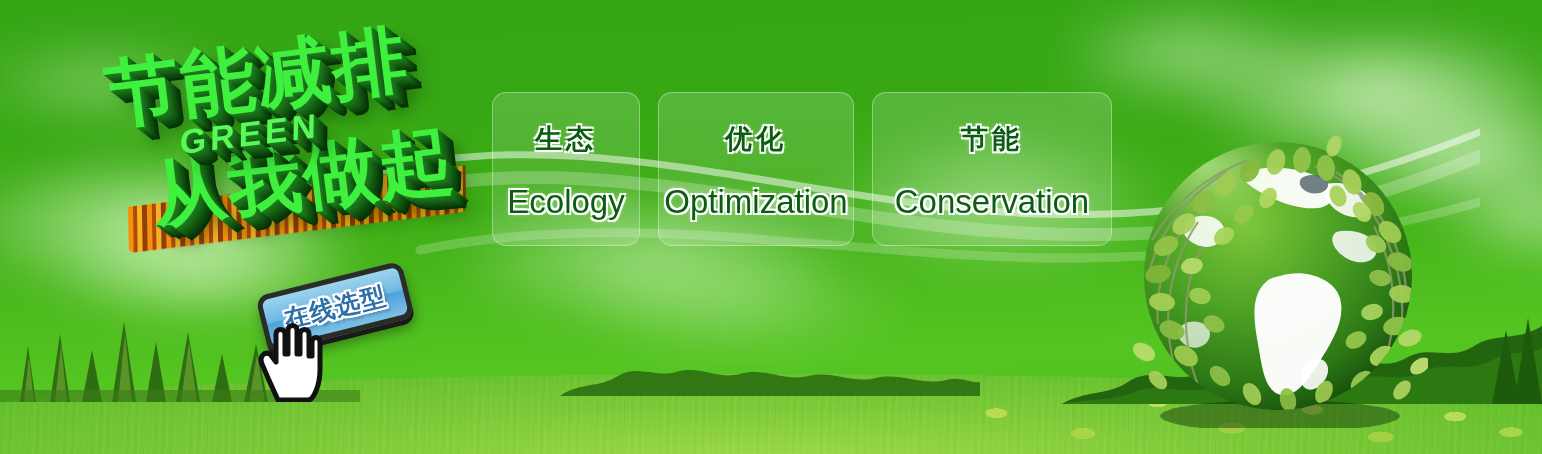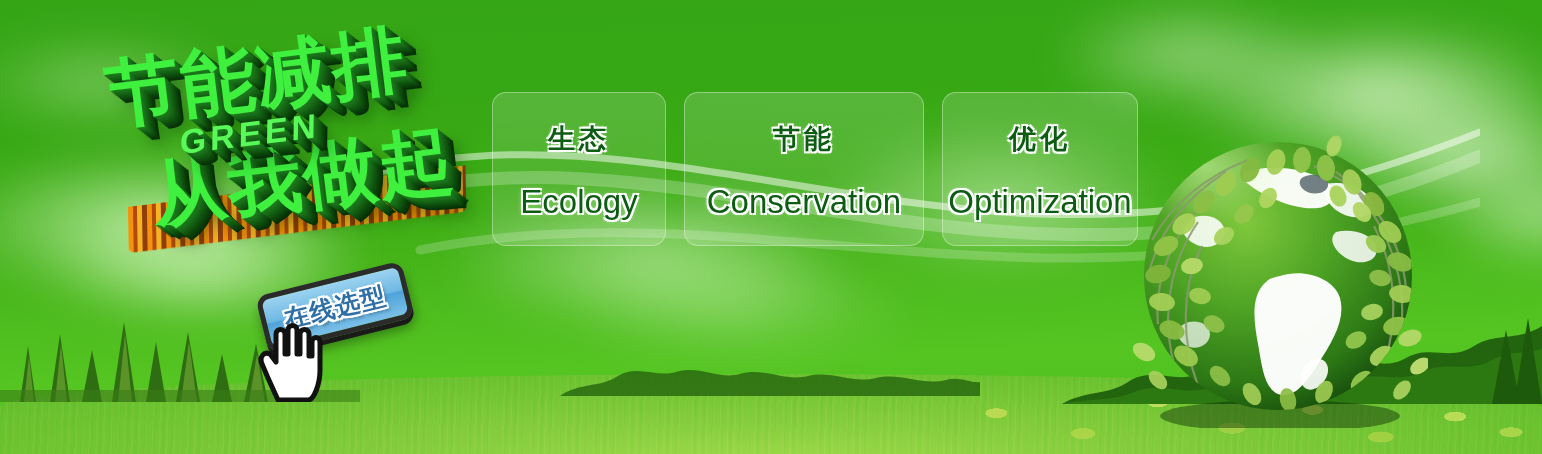--- a/index.html
+++ b/index.html
@@ -279,31 +279,31 @@
       <svg width="74" height="82" viewBox="0 0 74 82">
         <path d="M26,80 L16,58 L10,44 C7,37 12,31 18,34 L24,42 L24,14
                  C24,8 33,8 33,14 L33,34 L36,34 L36,10 C36,4 45,4 45,10
                  L45,34 L48,34 L48,14 C48,8 57,8 57,14 L57,36 L60,36
                  L60,22 C60,16 68,16 68,22 L68,50 C68,64 62,80 56,80 Z" fill="#ffffff" stroke="#111111" stroke-width="5" stroke-linejoin="round"></path>
       </svg>
     </div>
   </div>
 
   <div class="cards">
-    <div class="card" style="width:174px;">
+    <div class="card" style="width:148px;">
       <span class="card-cn">生态</span>
       <span class="card-en">Ecology</span>
+    </div>
+    <div class="card" style="width:196px;">
+      <span class="card-cn">优化</span>
+      <span class="card-en">Optimization</span>
     </div>
     <div class="card" style="width:240px;">
       <span class="card-cn">节能</span>
       <span class="card-en">Conservation</span>
-    </div>
-    <div class="card" style="width:196px;">
-      <span class="card-cn">优化</span>
-      <span class="card-en">Optimization</span>
     </div>
   </div>
 
 
   <div class="globe-wrap">
     <svg width="300" height="300" viewBox="0 0 300 300">
       <defs>
         <radialGradient id="gsphere" cx="38%" cy="30%" r="78%">
           <stop offset="0%" stop-color="#7fc83c"></stop>
           <stop offset="42%" stop-color="#4da324"></stop>

